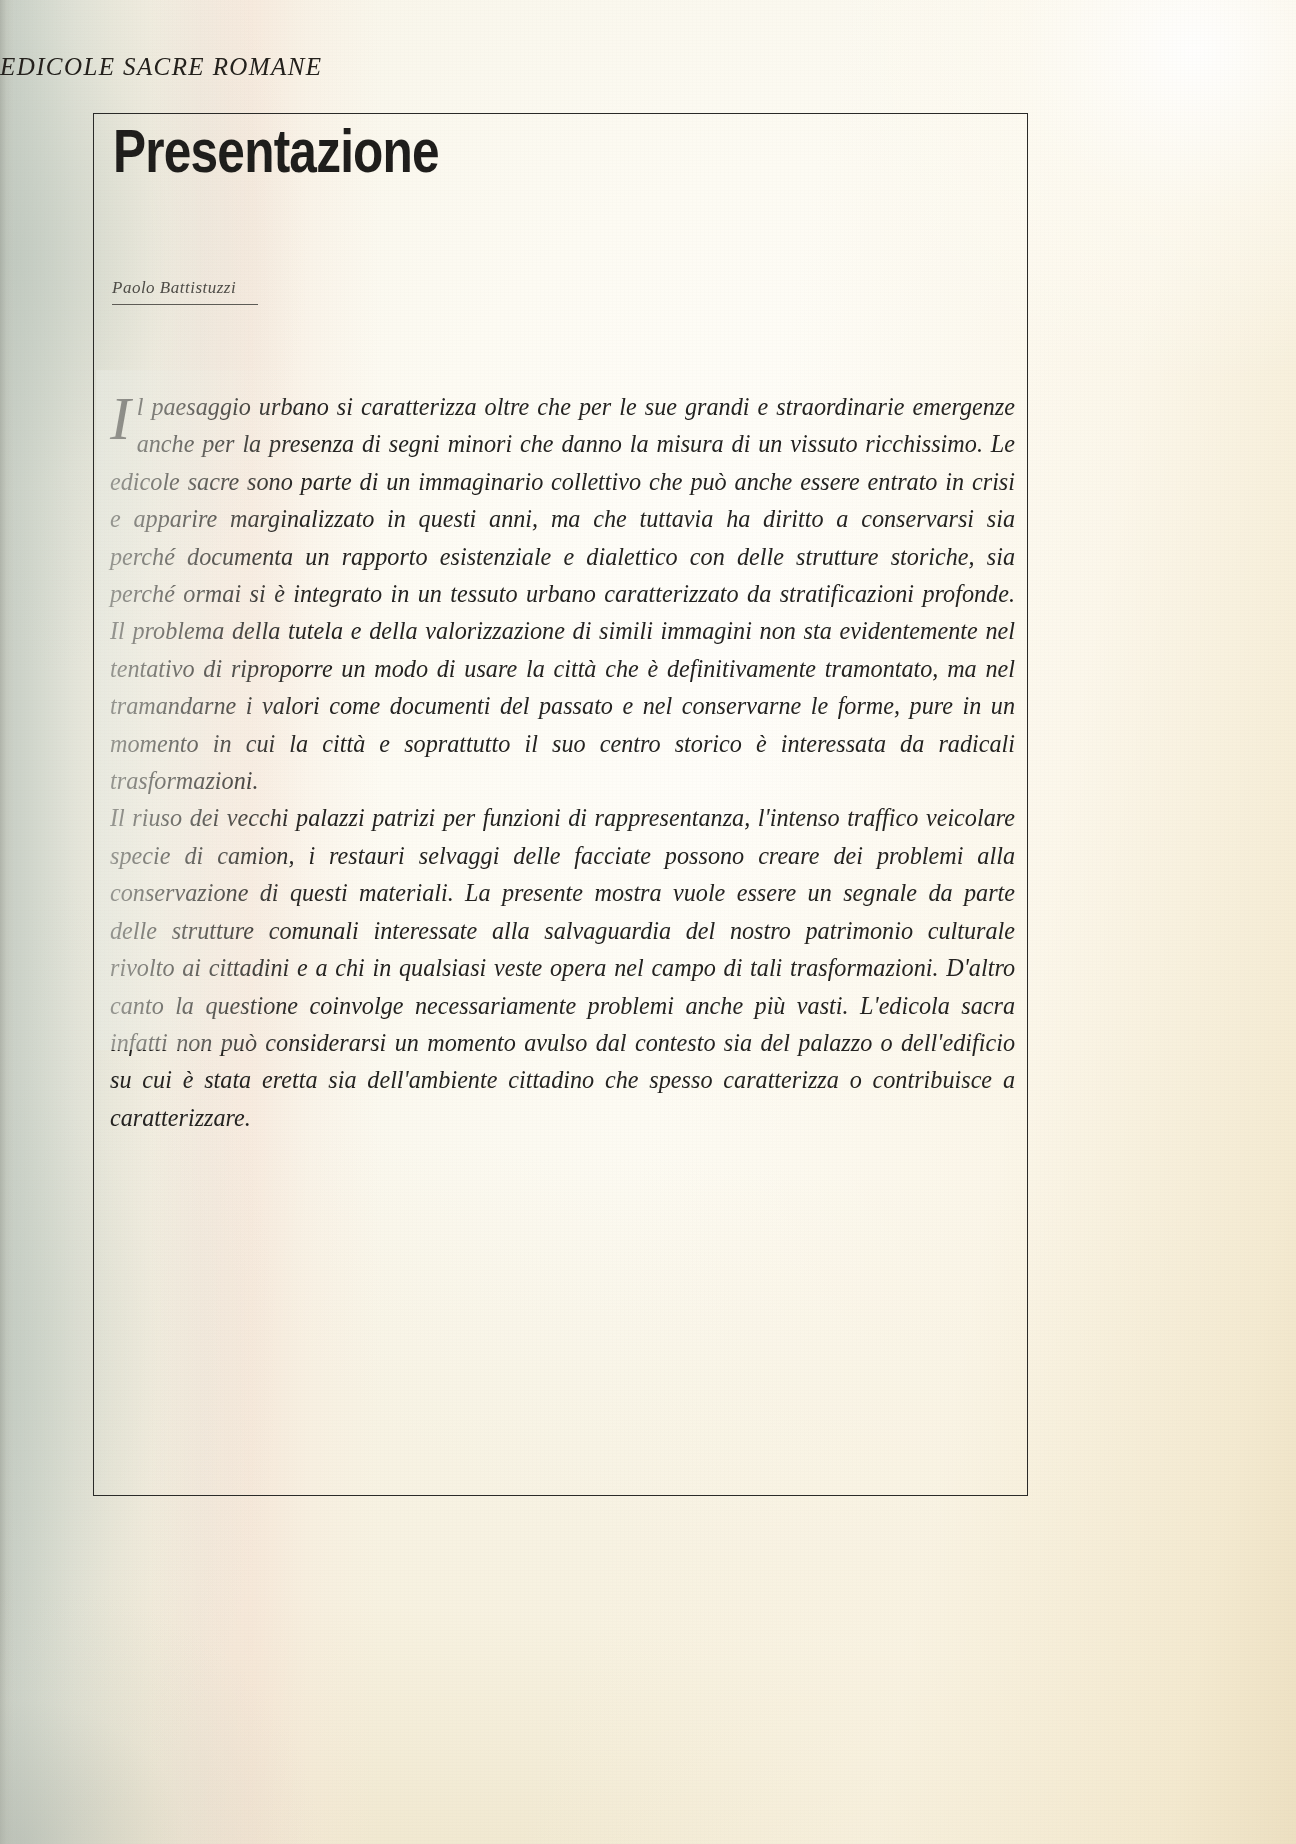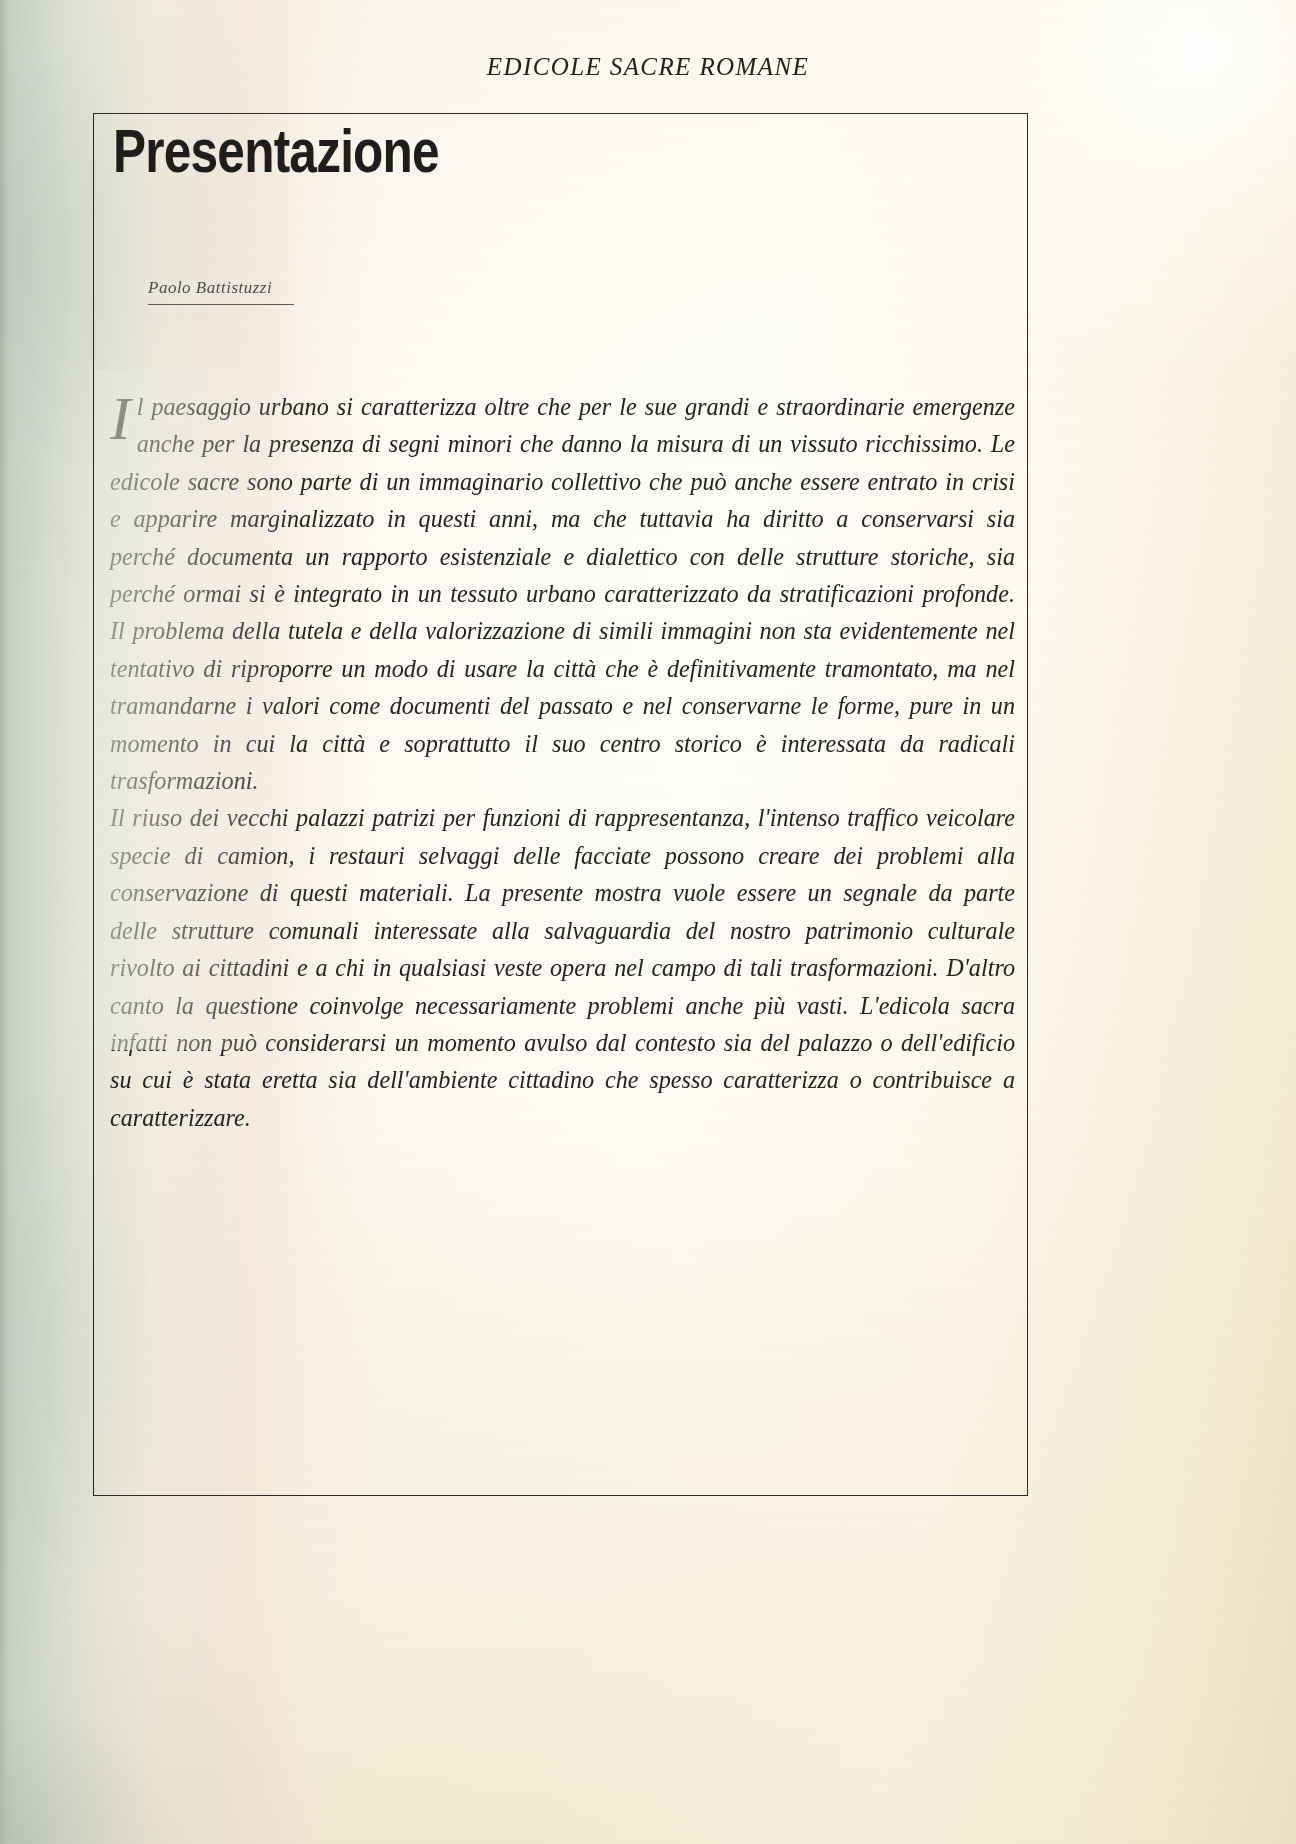--- a/index.html
+++ b/index.html
@@ -127,21 +127,21 @@
   #content {
     position: absolute;
     inset: 0;
   }
 
   
   #running-head {
     position: absolute;
     left: 0; top: 53px;
     width: 1296px;
-    text-align: center;
+    text-align: left;
     font-family: "Liberation Serif", serif;
     font-style: italic;
     font-variant: small-caps;
     font-size: 25px;
     letter-spacing: 1.4px;
     color: #23201c;
     white-space: nowrap;
   }
 
   
@@ -165,21 +165,20 @@
     transform: scaleX(0.80);
     transform-origin: left top;
     color: #1e1d1b;
   }
 
   
   #byline-wrap {
     position: absolute;
     left: 112px; top: 278px;
     width: 146px;
-    margin-left: 36px;
   }
   #byline {
     font-family: "Liberation Serif", serif;
     font-style: italic;
     font-size: 17px;
     letter-spacing: 0.5px;
     color: #4e4c47;
     white-space: nowrap;
     padding-bottom: 6px;
   }

